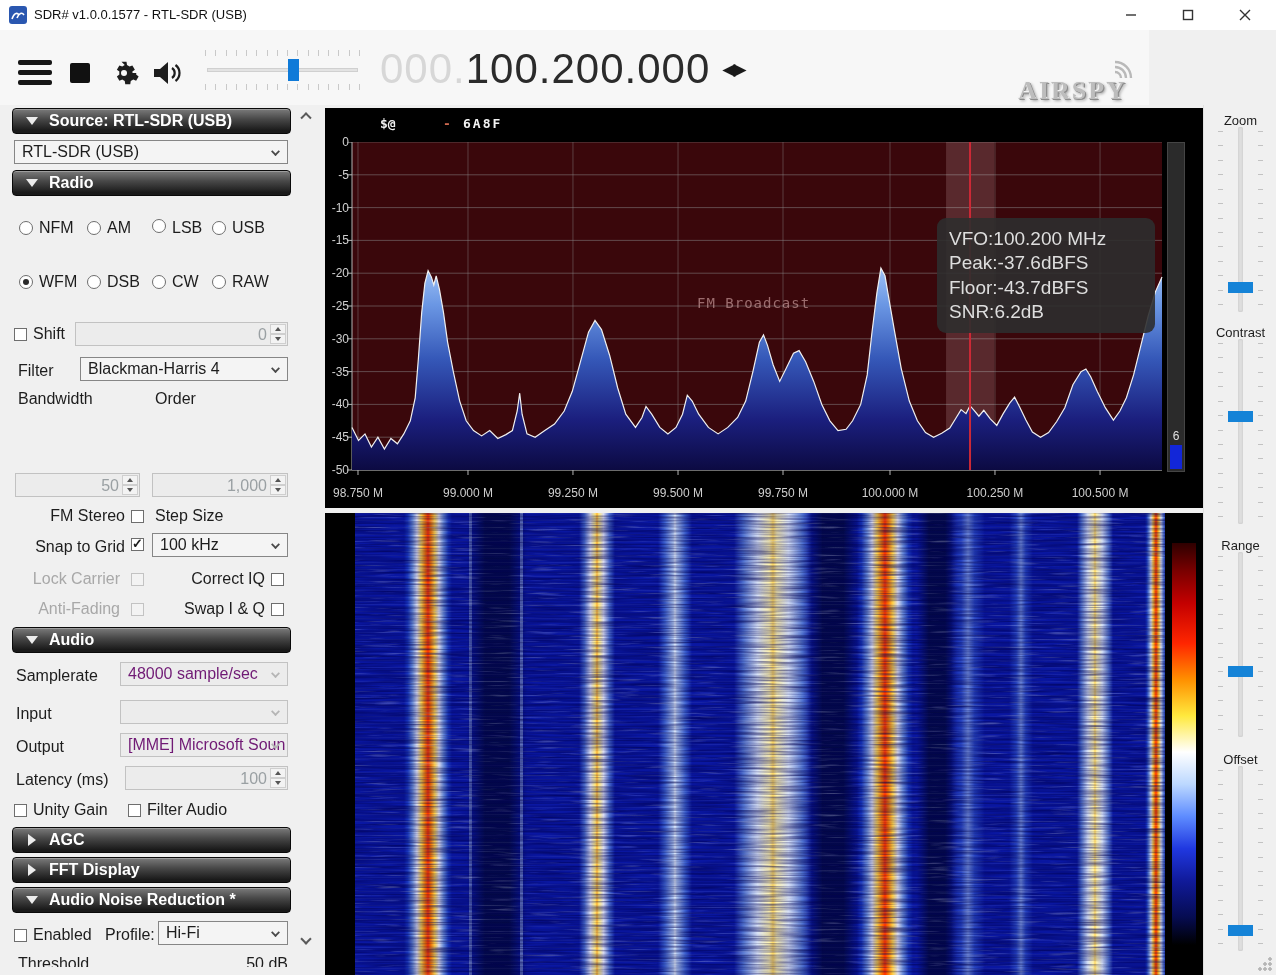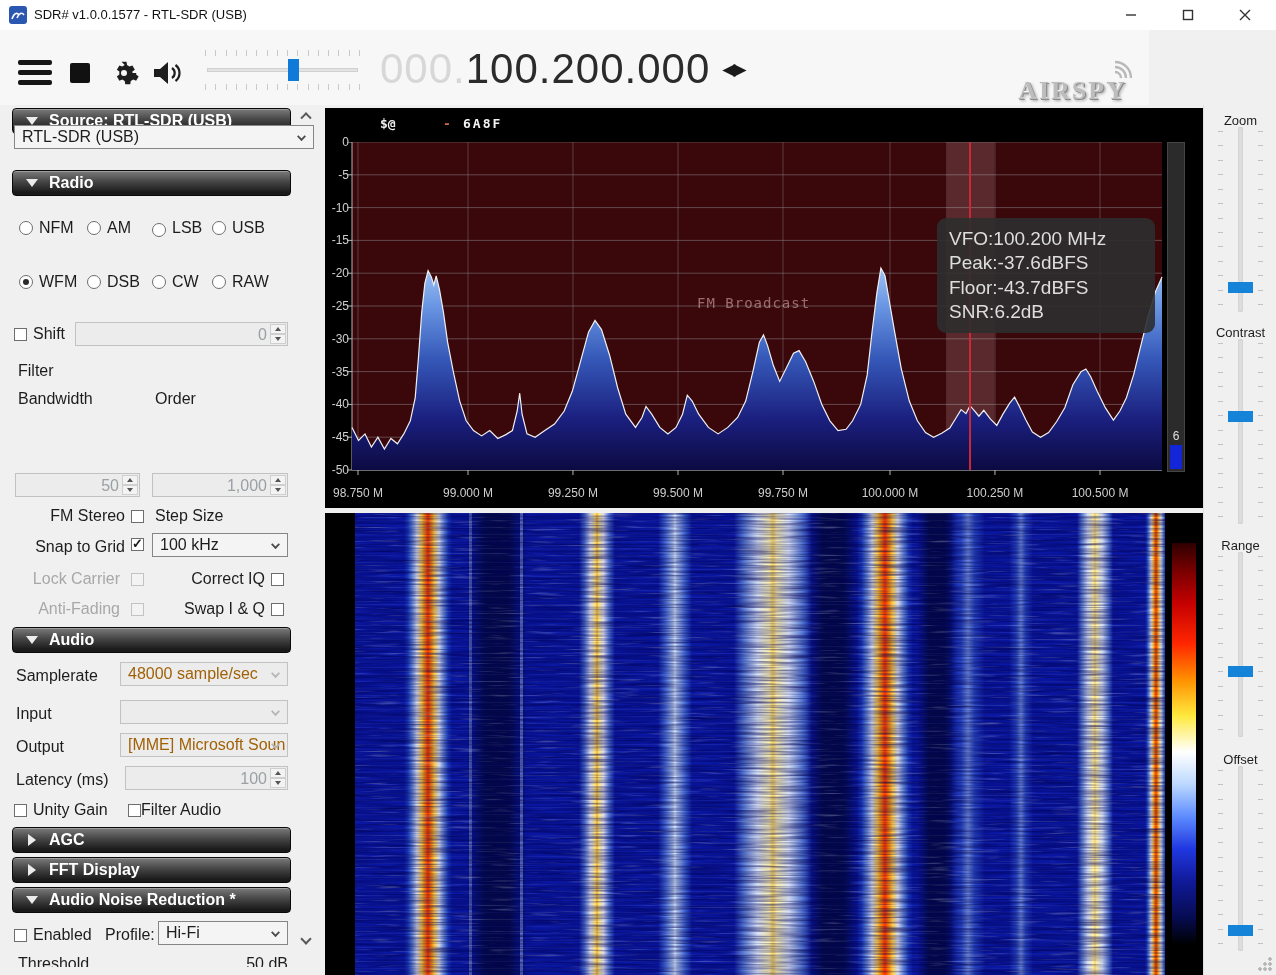--- a/index.html
+++ b/index.html
@@ -37,21 +37,21 @@
 
   
   .sidebar { position:absolute; left:0; top:105px; width:318px; height:862px; overflow:hidden; background:#f0f0f0; font-size:16px; color:#1d1d1d; }
   .hdr { position:absolute; left:12px; width:279px; height:26px; border:1px solid #0a0a0a; border-radius:4px;
          background:linear-gradient(#7b7b7b, #484848 42%, #1a1a1a 90%); color:#fff; font-weight:bold;
          display:flex; align-items:center; box-shadow:inset 0 1px 0 rgba(255,255,255,.28); cursor:pointer; }
   .tri-down { width:0; height:0; border-left:6px solid transparent; border-right:6px solid transparent; border-top:8px solid #ececec; margin:0 11px 0 13px; }
   .tri-right { width:0; height:0; border-top:6px solid transparent; border-bottom:6px solid transparent; border-left:8px solid #ececec; margin:0 13px 0 15px; }
   .drop { position:absolute; height:24px; background:#f4f4f4; border:1px solid #868686; display:flex; align-items:center; padding:0 22px 0 7px; cursor:pointer; }
   .drop .chev { position:absolute; right:8px; top:7px; width:7px; height:7px; border-right:2px solid #4a4a4a; border-bottom:2px solid #4a4a4a; transform:rotate(45deg) scale(.9); }
-  .drop.dis { background:#ececec; color:#a16207; border-color:#c2c2c2; }
+  .drop.dis { background:#ececec; color:#701a75; border-color:#c2c2c2; }
   .drop.dis .chev { border-color:#b5b5b5; }
   .spinner { position:absolute; height:24px; background:#fff; border:1px solid #868686; }
   .spinner .val { position:absolute; left:4px; right:20px; top:3px; text-align:right; }
   .spinner.dis { background:#ececec; border-color:#c2c2c2; }
   .spinner.dis .val { color:#9aa0a3; }
   .spin { position:absolute; right:1px; top:1px; bottom:1px; width:16px; display:flex; flex-direction:column; }
   .spin b { flex:1; background:#f3f3f3; border:1px solid #cfcfcf; display:flex; align-items:center; justify-content:center; }
   .spin b.up::after { content:""; border:3px solid transparent; border-bottom:4px solid #555; margin-top:-3px; }
   .spin b.dn::after { content:""; border:3px solid transparent; border-top:4px solid #555; margin-bottom:-3px; }
   .cb { width:13px; height:13px; background:#fff; border:1px solid #6e6e6e; display:inline-block; position:relative; flex:none; cursor:pointer; }
@@ -221,40 +221,40 @@
       <span class="word">AIRSPY</span>
     </div>
   </div>
 
   <div class="sidebar">
 
     <div class="hdr" style="top:3px">
       <span class="tri-down"></span>
       <span class="lab">Source: RTL-SDR (USB)</span>
     </div>
-    <div class="drop" style="left:14px; top:20px; width:300px">
+    <div class="drop" style="left:14px; top:35px; width:274px">
       <span class="lab">RTL-SDR (USB)</span>
         <span class="chev"></span>
     </div>
 
     <div class="hdr" style="top:65px">
       <span class="tri-down"></span>
       <span class="lab">Radio</span>
     </div>
 
     <div class="srow" style="top:114px; height:18px">
       <span style="position:absolute;left:19px;display:flex;align-items:center;gap:6px">
           <span class="rb"></span>
           <span class="lab">NFM</span>
         </span>
       <span style="position:absolute;left:87px;display:flex;align-items:center;gap:6px">
           <span class="rb"></span>
           <span class="lab">AM</span>
         </span>
-      <span style="position:absolute;left:152px;display:flex;align-items:flex-end;gap:6px">
+      <span style="position:absolute;left:152px;display:flex;align-items:flex-start;gap:6px">
           <span class="rb"></span>
           <span class="lab">LSB</span>
         </span>
       <span style="position:absolute;left:212px;display:flex;align-items:center;gap:6px">
           <span class="rb"></span>
           <span class="lab">USB</span>
         </span>
     </div>
     <div class="srow" style="top:168px; height:18px">
       <span style="position:absolute;left:19px;display:flex;align-items:center;gap:6px">
@@ -284,20 +284,24 @@
           <span class="val">0</span>
           <span class="spin">
             <b class="up"></b>
             <b class="dn"></b>
           </span>
         </span>
     </div>
 
     <div class="srow" style="top:252px; height:24px">
       <span class="lab" style="position:absolute;left:18px;top:5px">Filter</span>
+      <span class="drop" style="left:80px; top:0; width:208px">
+          <span class="lab">Blackman-Harris 4</span>
+          <span class="chev"></span>
+        </span>
     </div>
 
     <div class="srow" style="top:286px; height:16px">
       <span class="lab" style="position:absolute;left:18px">Bandwidth</span>
       <span class="lab" style="position:absolute;left:155px">Order</span>
     </div>
 
     <div class="srow" style="top:368px; height:40px">
       <span class="spinner dis" style="left:15px; top:0; width:125px">
           <span class="val">50</span>
@@ -376,21 +380,21 @@
             <b class="up"></b>
             <b class="dn"></b>
           </span>
         </span>
     </div>
     <div class="srow" style="top:697px; height:16px">
       <span style="position:absolute;left:14px;display:flex;align-items:center;gap:6px">
           <span class="cb"></span>
           <span class="lab">Unity Gain</span>
         </span>
-      <span style="position:absolute;left:128px;display:flex;align-items:center;">
+      <span style="position:absolute;left:128px;display:flex;align-items:center;gap:6px">
           <span class="cb"></span>
           <span class="lab">Filter Audio</span>
         </span>
     </div>
 
     <div class="hdr" style="top:722px">
       <span class="tri-right"></span>
       <span class="lab">AGC</span>
     </div>
     <div class="hdr" style="top:752px">

